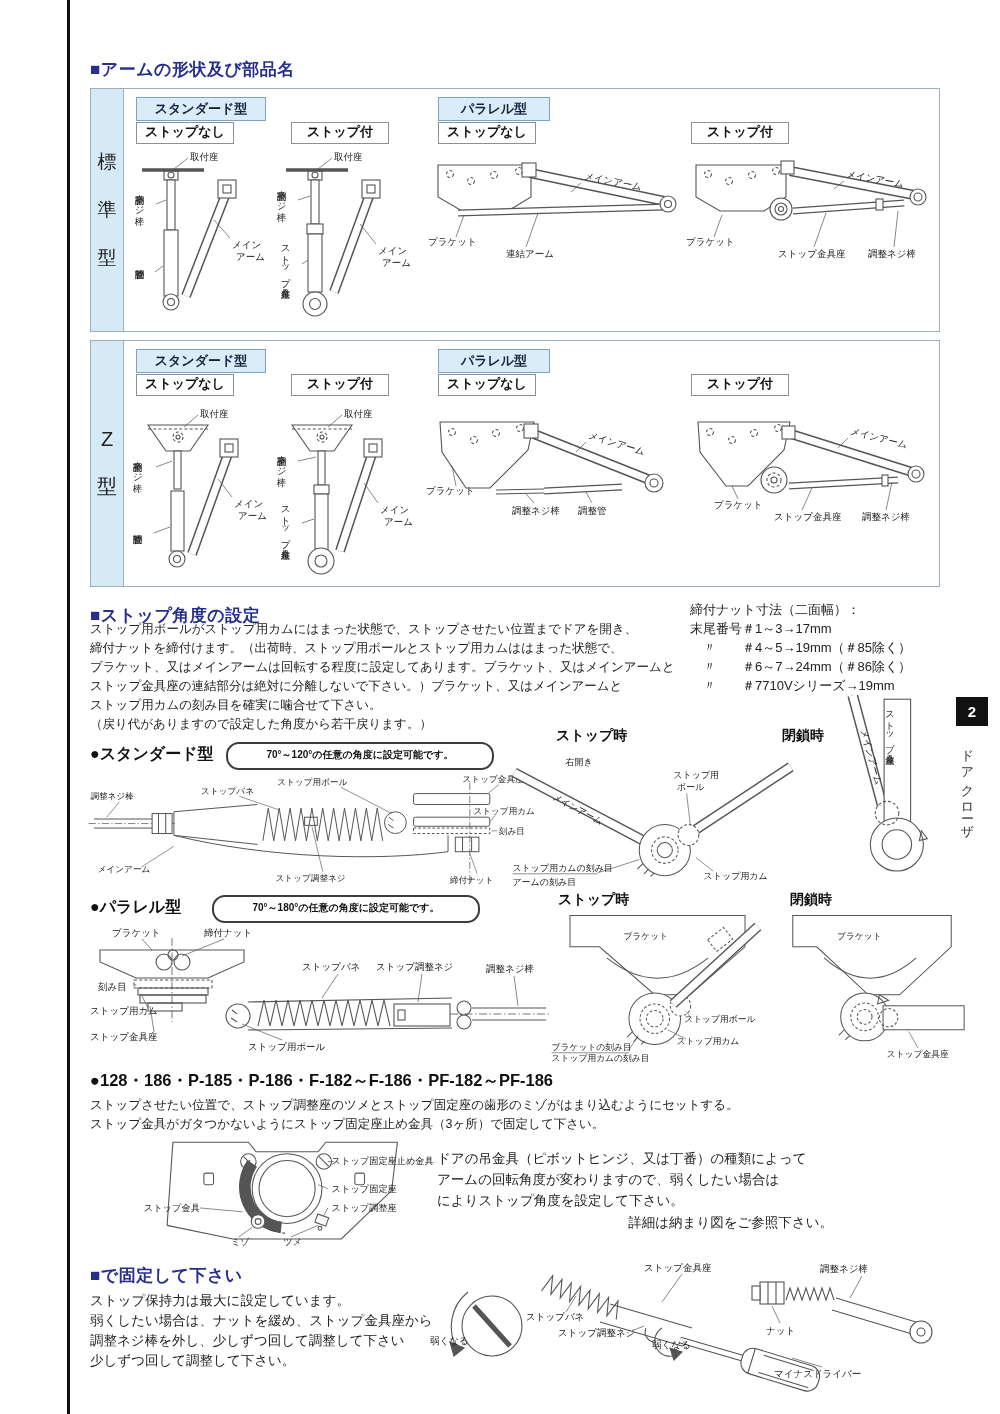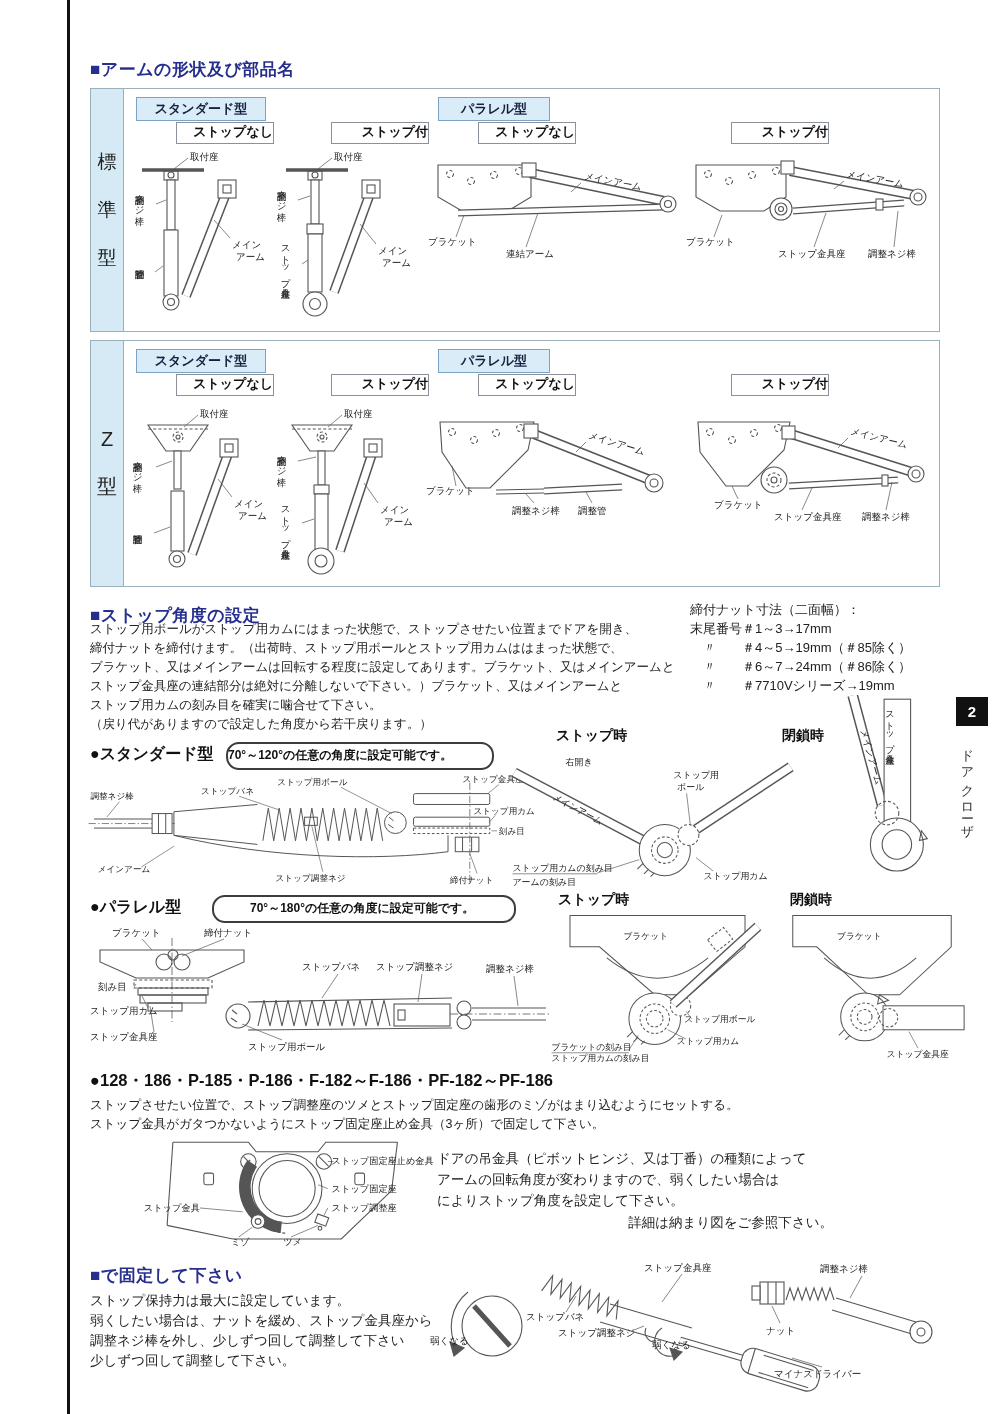--- a/index.html
+++ b/index.html
@@ -7,24 +7,24 @@
         font-family:"Liberation Sans","DejaVu Sans",sans-serif;color:#1c1c1c;}
   .abs{position:absolute;}
   .rule-left{left:67px;top:0;width:3px;height:1414px;background:#111;}
   .h1{font-size:17px;font-weight:bold;color:#272f8e;letter-spacing:0.5px;}
   .tbl{border:1px solid #9bb0bd;background:#fff;}
   .typecell{left:0;top:0;bottom:0;width:32px;background:#d6eaf6;border-right:1px solid #9bb0bd;
             display:flex;flex-direction:column;align-items:center;justify-content:center;gap:22px;
             font-size:19px;color:#222;}
   .pill{background:#d9ecf8;border:1.5px solid #7aa3c4;border-radius:0;text-align:center;
         font-size:13px;font-weight:bold;color:#16213f;line-height:21px;height:22px;}
-  .vbox{background:#fff;border:1.5px solid #8a9199;text-align:right;font-size:13px;font-weight:bold;
-        color:#111;line-height:18px;height:20px;margin-left:40px;}
-  .rangepill{background:#fff;border:2px solid #3c3c3c;border-radius:13px;text-align:left;
-        font-size:12px;font-weight:bold;color:#111;line-height:22px;height:24px;}
+  .vbox{background:#fff;border:1.5px solid #8a9199;text-align:center;font-size:13px;font-weight:bold;
+        color:#111;line-height:18px;height:20px;}
+  .rangepill{background:#fff;border:2px solid #3c3c3c;border-radius:13px;text-align:center;
+        font-size:10px;font-weight:bold;color:#111;line-height:22px;height:24px;}
   .bullet{font-size:16px;font-weight:bold;color:#111;}
   .body{font-size:12.5px;line-height:19px;color:#222;}
   .body2{font-size:13.5px;line-height:21px;color:#222;}
   .state{font-size:14px;font-weight:bold;color:#111;}
   .note{font-size:13px;line-height:19px;color:#222;}
   .tabnum{background:#111;color:#fff;font-size:15px;font-weight:bold;display:flex;
           align-items:center;justify-content:center;}
   .vtext{writing-mode:vertical-rl;font-size:13px;letter-spacing:3px;color:#333;}
   
   .diag line,.diag path,.diag rect,.diag circle,.diag polygon,.diag polyline,.diag ellipse
@@ -368,21 +368,21 @@
     <rect class="wfill" x="50" y="4" width="27" height="125"></rect>
     <circle class="wfill" cx="63" cy="152" r="27"></circle>
       <circle cx="63" cy="152" r="15"></circle>
     <circle class="dsh" cx="53" cy="120" r="12"></circle>
     <polygon points="88,138 94,146 86,148"></polygon>
     <text class="lbl" transform="translate(26,36) rotate(74)">メインアーム</text>
     <text class="lbl vlbl" x="56" y="10">ストップ金具座</text>
   </svg>
 
   <div class="abs bullet" style="left:90px;top:897px;">●パラレル型</div>
-  <div class="abs rangepill" style="left:212px;top:895px;width:264px;padding-left:36px;">70°～180°の任意の角度に設定可能です。</div>
+  <div class="abs rangepill" style="left:212px;top:895px;width:264px;">70°～180°の任意の角度に設定可能です。</div>
   <div class="abs state" style="left:558px;top:891px;">ストップ時</div>
   <div class="abs state" style="left:790px;top:891px;">閉鎖時</div>
 
   <svg class="abs diag" style="left:90px;top:922px;" width="460" height="140" viewBox="0 0 460 140">
     <polygon points="10,28 154,28 154,40 118,56 46,56 10,40"></polygon>
     <circle class="wfill" cx="74" cy="40" r="8"></circle>
       <circle class="wfill" cx="92" cy="40" r="8"></circle>
       <circle cx="83" cy="33" r="5"></circle>
     <line class="ddot" x1="82" y1="16" x2="82" y2="100"></line>
     <rect class="dsh" x="44" y="58" width="78" height="8"></rect>

